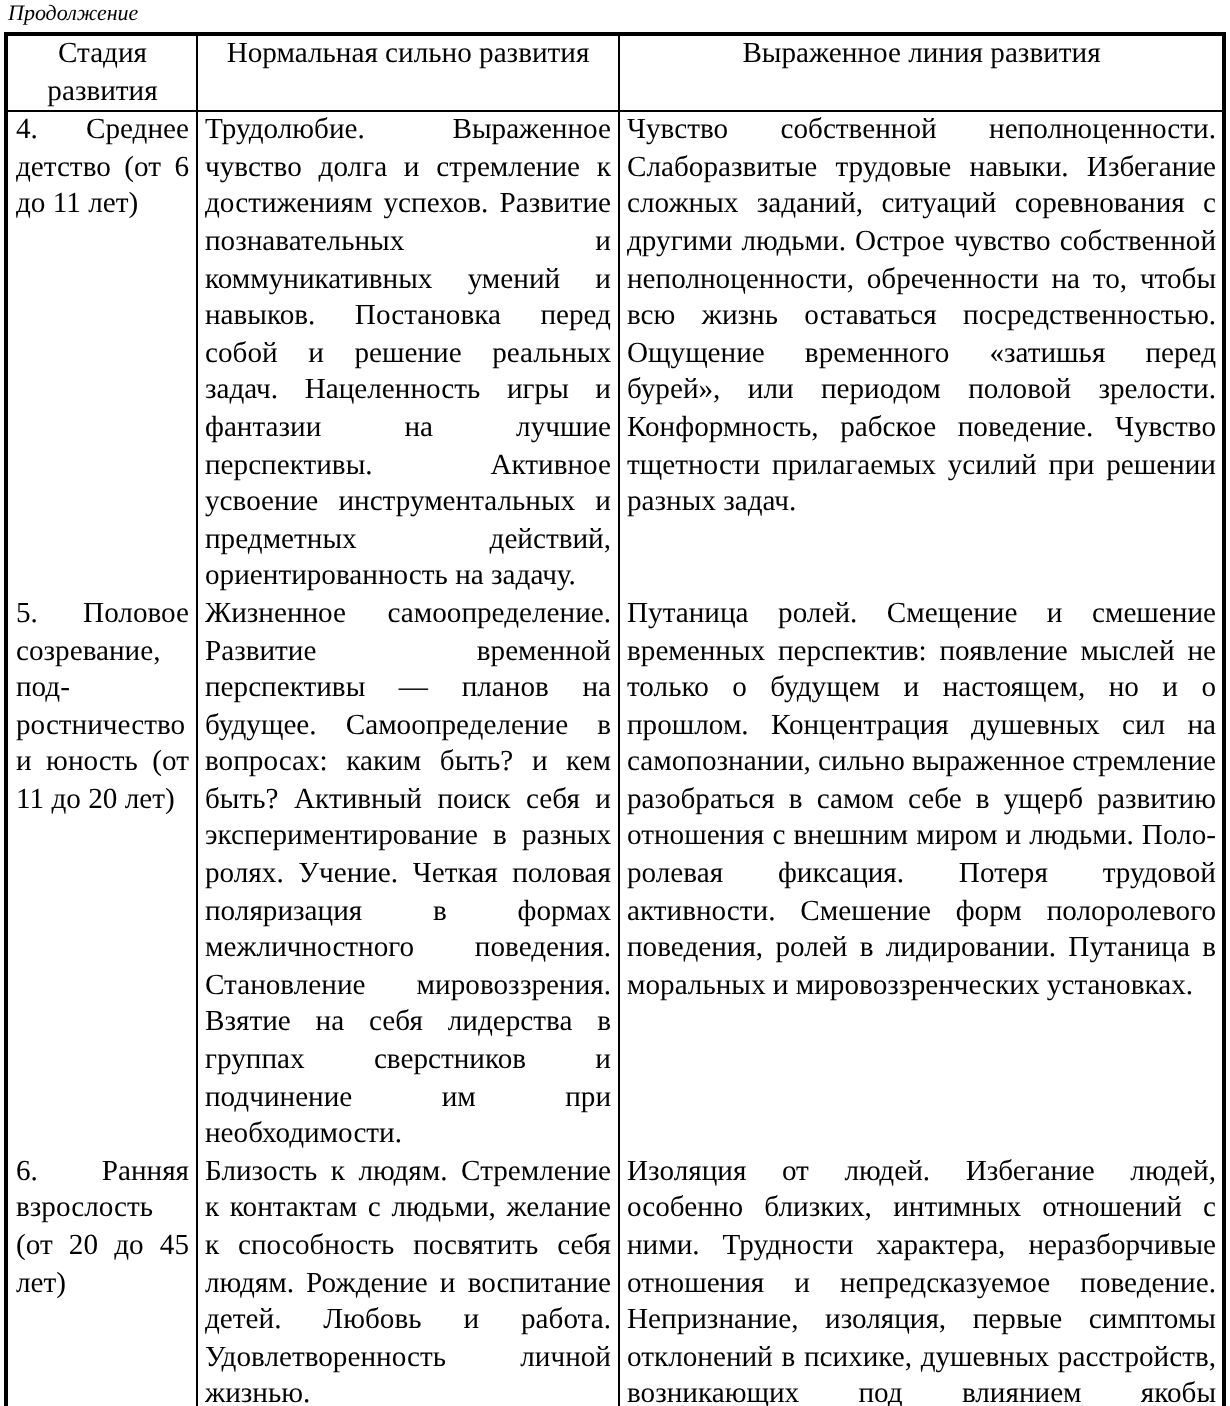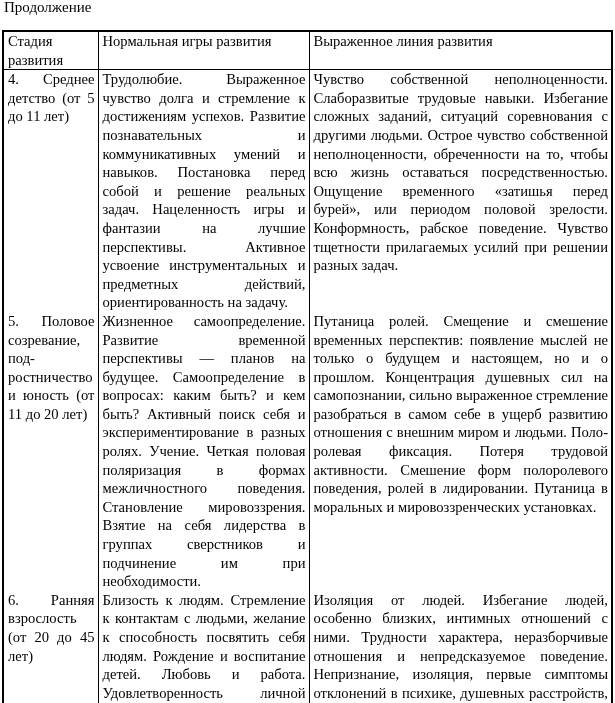--- a/index.html
+++ b/index.html
@@ -11,23 +11,24 @@
   }
   .page {
     width: 615px;
     height: 703px;
     box-sizing: border-box;
     padding: 1px 2px 2px 2px;
     background: #ffffff;
     overflow: hidden;
   }
   .caption {
-    font-size: 15px;
+    font-style: italic;
+    font-size: 11px;
     line-height: 13px;
-    margin: 0 0 16px 2px;
+    margin: 0 0 2px 2px;
   }
   table.dev-table {
     border-collapse: collapse;
     table-layout: fixed;
     width: 611px;
     border: 2px solid #000000;
   }
   col.c-stage   { width: 95px; }
   col.c-normal  { width: 211px; }
   col.c-abn     { width: auto; }
@@ -36,21 +37,21 @@
     border: 1px solid #000000;
     vertical-align: top;
     font-size: 14.6px;
     line-height: 18.6px;
     font-weight: normal;
     padding: 0 3px 0 4px;
     box-sizing: border-box;
     overflow: hidden;
   }
   .dev-table th {
-    text-align: left;
+    text-align: center;
   }
   .dev-table tbody td {
     text-align: justify;
     border-top: 0;
     border-bottom: 0;
   }
 </style>
 </head>
 <body>
 
@@ -60,27 +61,27 @@
 
   <table class="dev-table">
     <colgroup>
       <col class="c-stage">
       <col class="c-normal">
       <col class="c-abn">
     </colgroup>
     <thead>
       <tr style="height:31px;">
         <th>Стадия развития</th>
-        <th>Нормальная игры развития</th>
+        <th>Нормальная сильно развития</th>
         <th>Выраженное линия развития</th>
       </tr>
     </thead>
     <tbody>
       <tr style="height:224px;">
-        <td>4. Среднее детство (от 5 до 11 лет)</td>
+        <td>4. Среднее детство (от 6 до 11 лет)</td>
         <td>Трудолюбие. Выраженное чувство долга и стремление к достижениям успехов. Развитие познавательных и коммуникативных умений и навыков. Постановка перед собой и решение реальных задач. Нацеленность игры и фантазии на лучшие перспективы. Активное усвоение инструментальных и предметных действий, ориентированность на задачу.</td>
         <td>Чувство собственной неполноценности. Слаборазвитые трудовые навыки. Избегание сложных заданий, ситуаций соревнования с другими людьми. Острое чувство собственной неполноценности, обреченности на то, чтобы всю жизнь оставаться посредственностью. Ощущение временного «затишья перед бурей», или периодом половой зрелости. Конформность, рабское поведение. Чувство тщетности прилагаемых усилий при решении разных задач.</td>
       </tr>
       <tr style="height:270px;">
         <td>5. Половое созревание, под-ростничество и юность (от 11 до 20 лет)</td>
         <td>Жизненное самоопределение. Развитие временной перспективы — планов на будущее. Самоопределение в вопросах: каким быть? и кем быть? Активный поиск себя и экспериментирование в разных ролях. Учение. Четкая половая поляризация в формах межличностного поведения. Становление мировоззрения. Взятие на себя лидерства в группах сверстников и подчинение им при необходимости.</td>
         <td>Путаница ролей. Смещение и смешение временных перспектив: появление мыслей не только о будущем и настоящем, но и о прошлом. Концентрация душевных сил на самопознании, сильно выраженное стремление разобраться в самом себе в ущерб развитию отношения с внешним миром и людьми. Поло-ролевая фиксация. Потеря трудовой активности. Смешение форм полоролевого поведения, ролей в лидировании. Путаница в моральных и мировоззренческих установках.</td>
       </tr>
       <tr style="height:157px;">
         <td>6. Ранняя взрослость (от 20 до 45 лет)</td>

